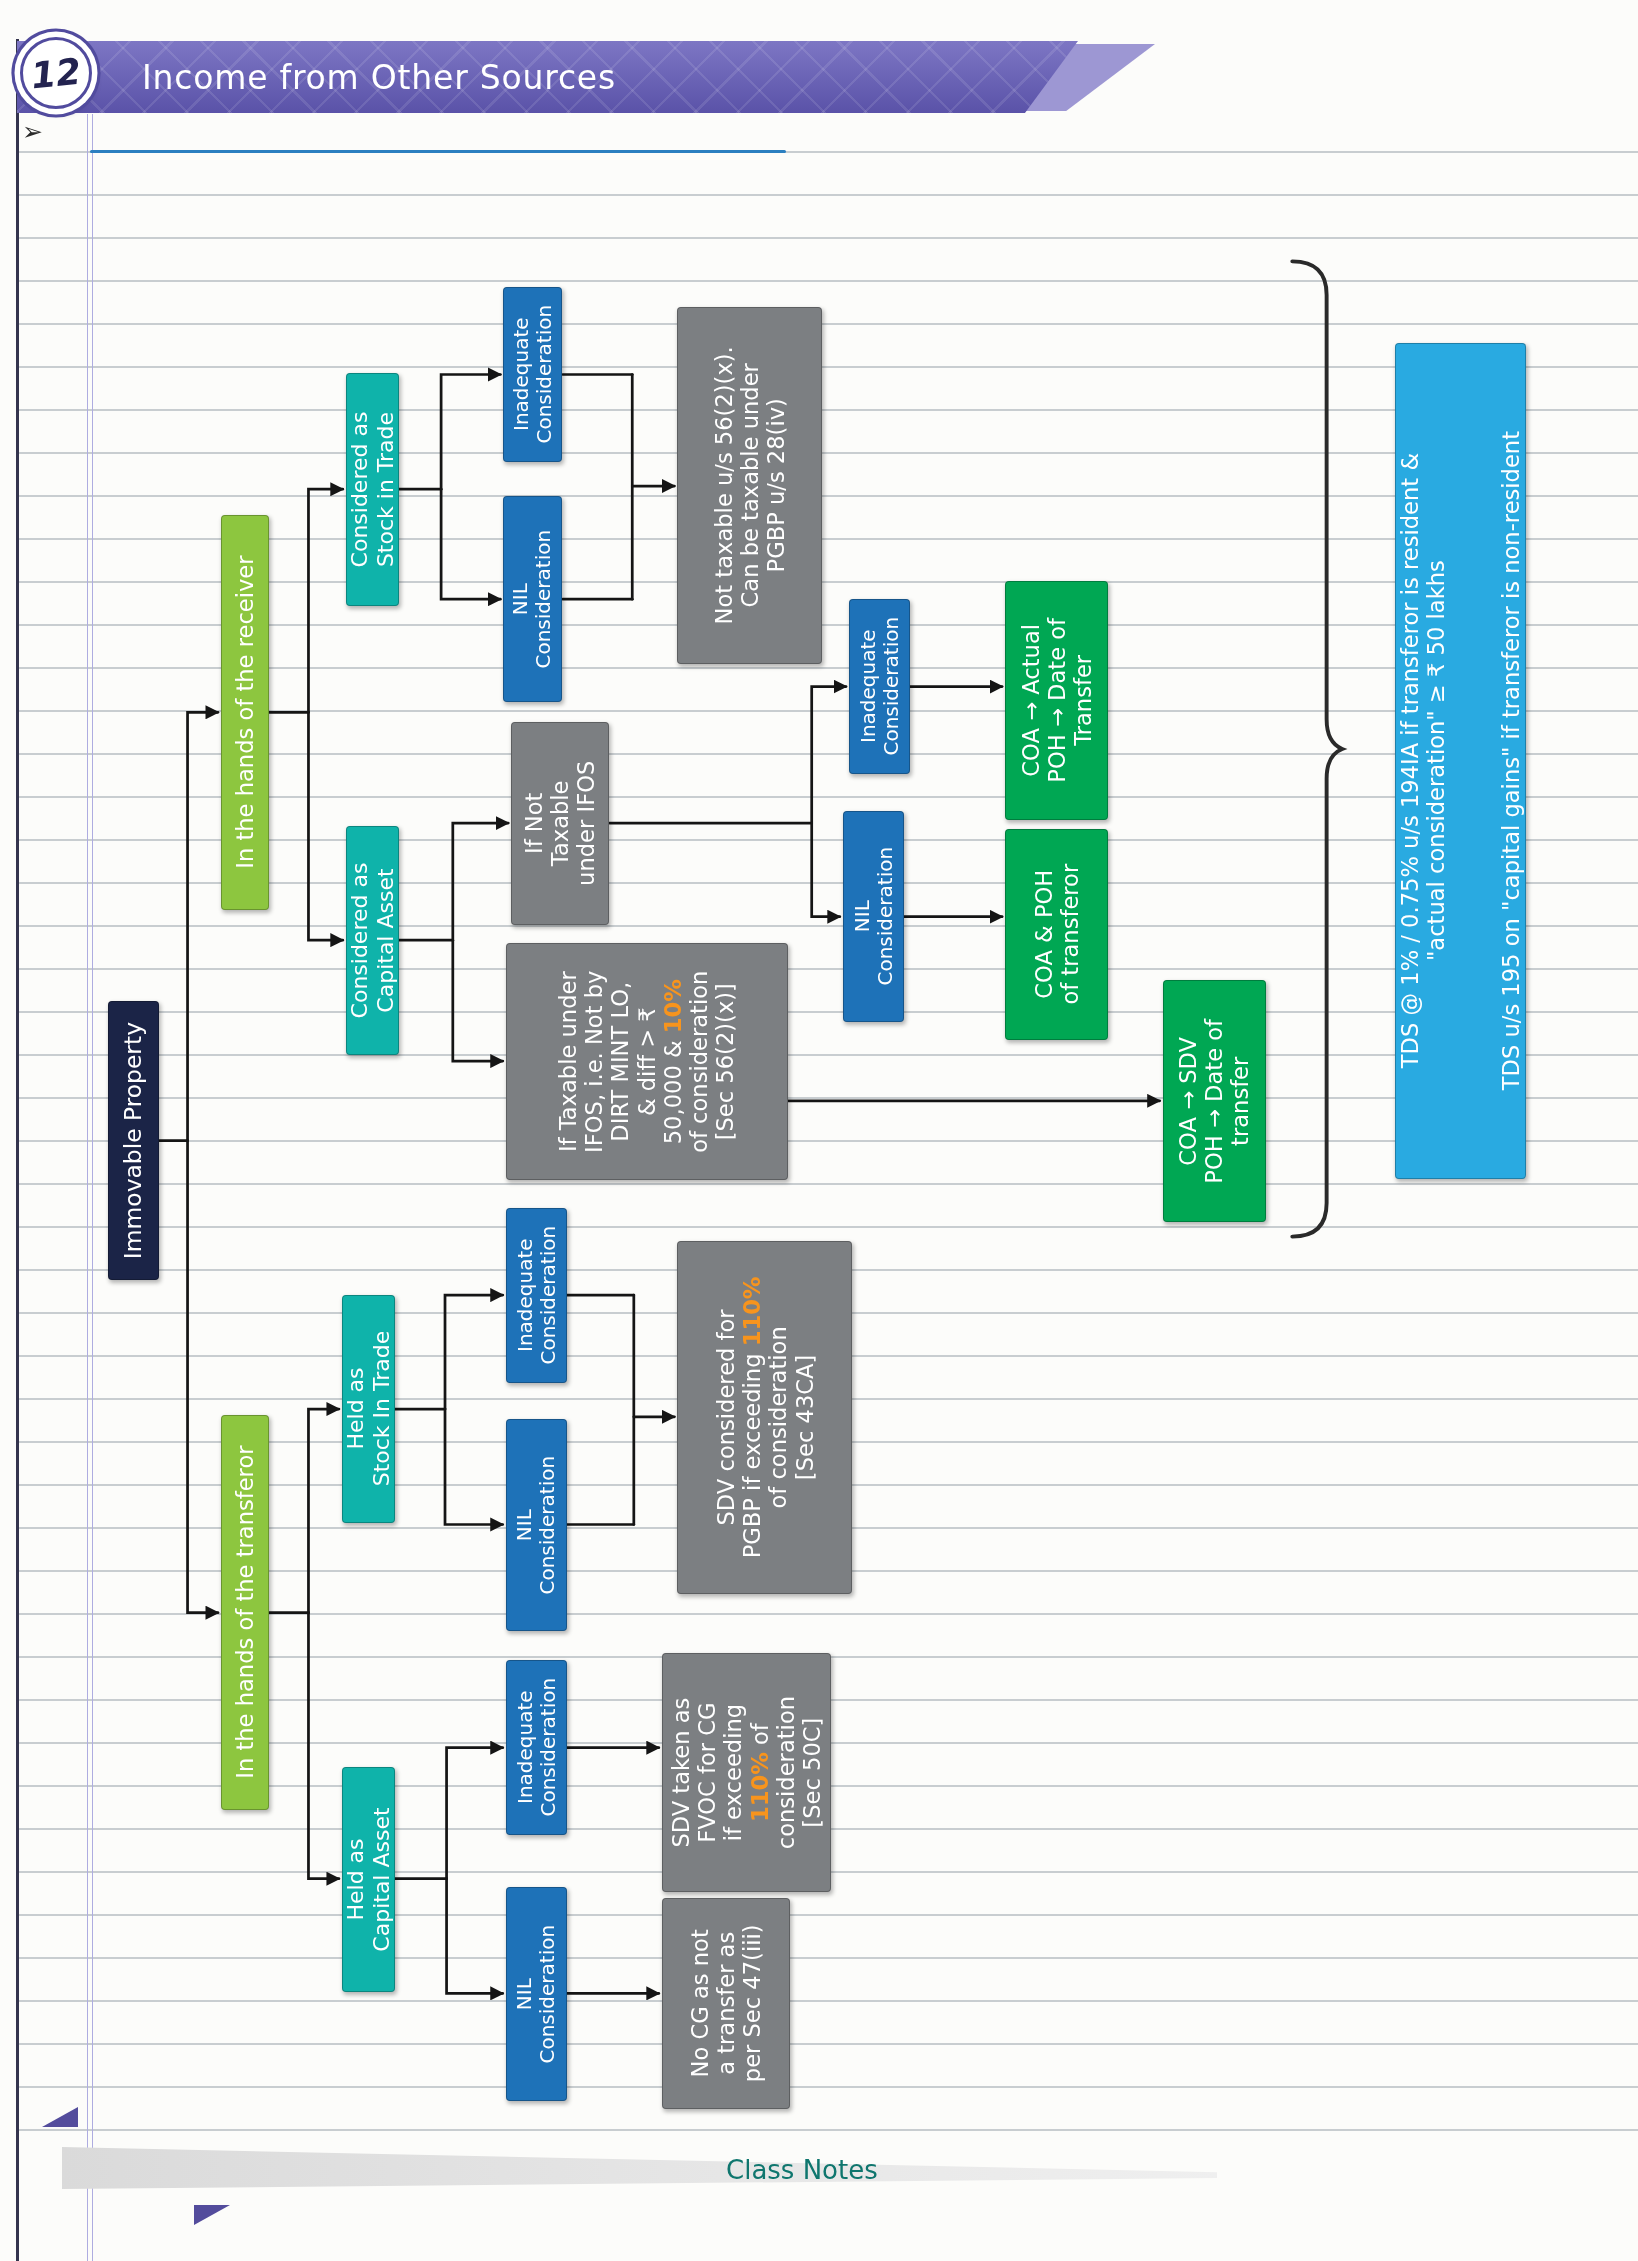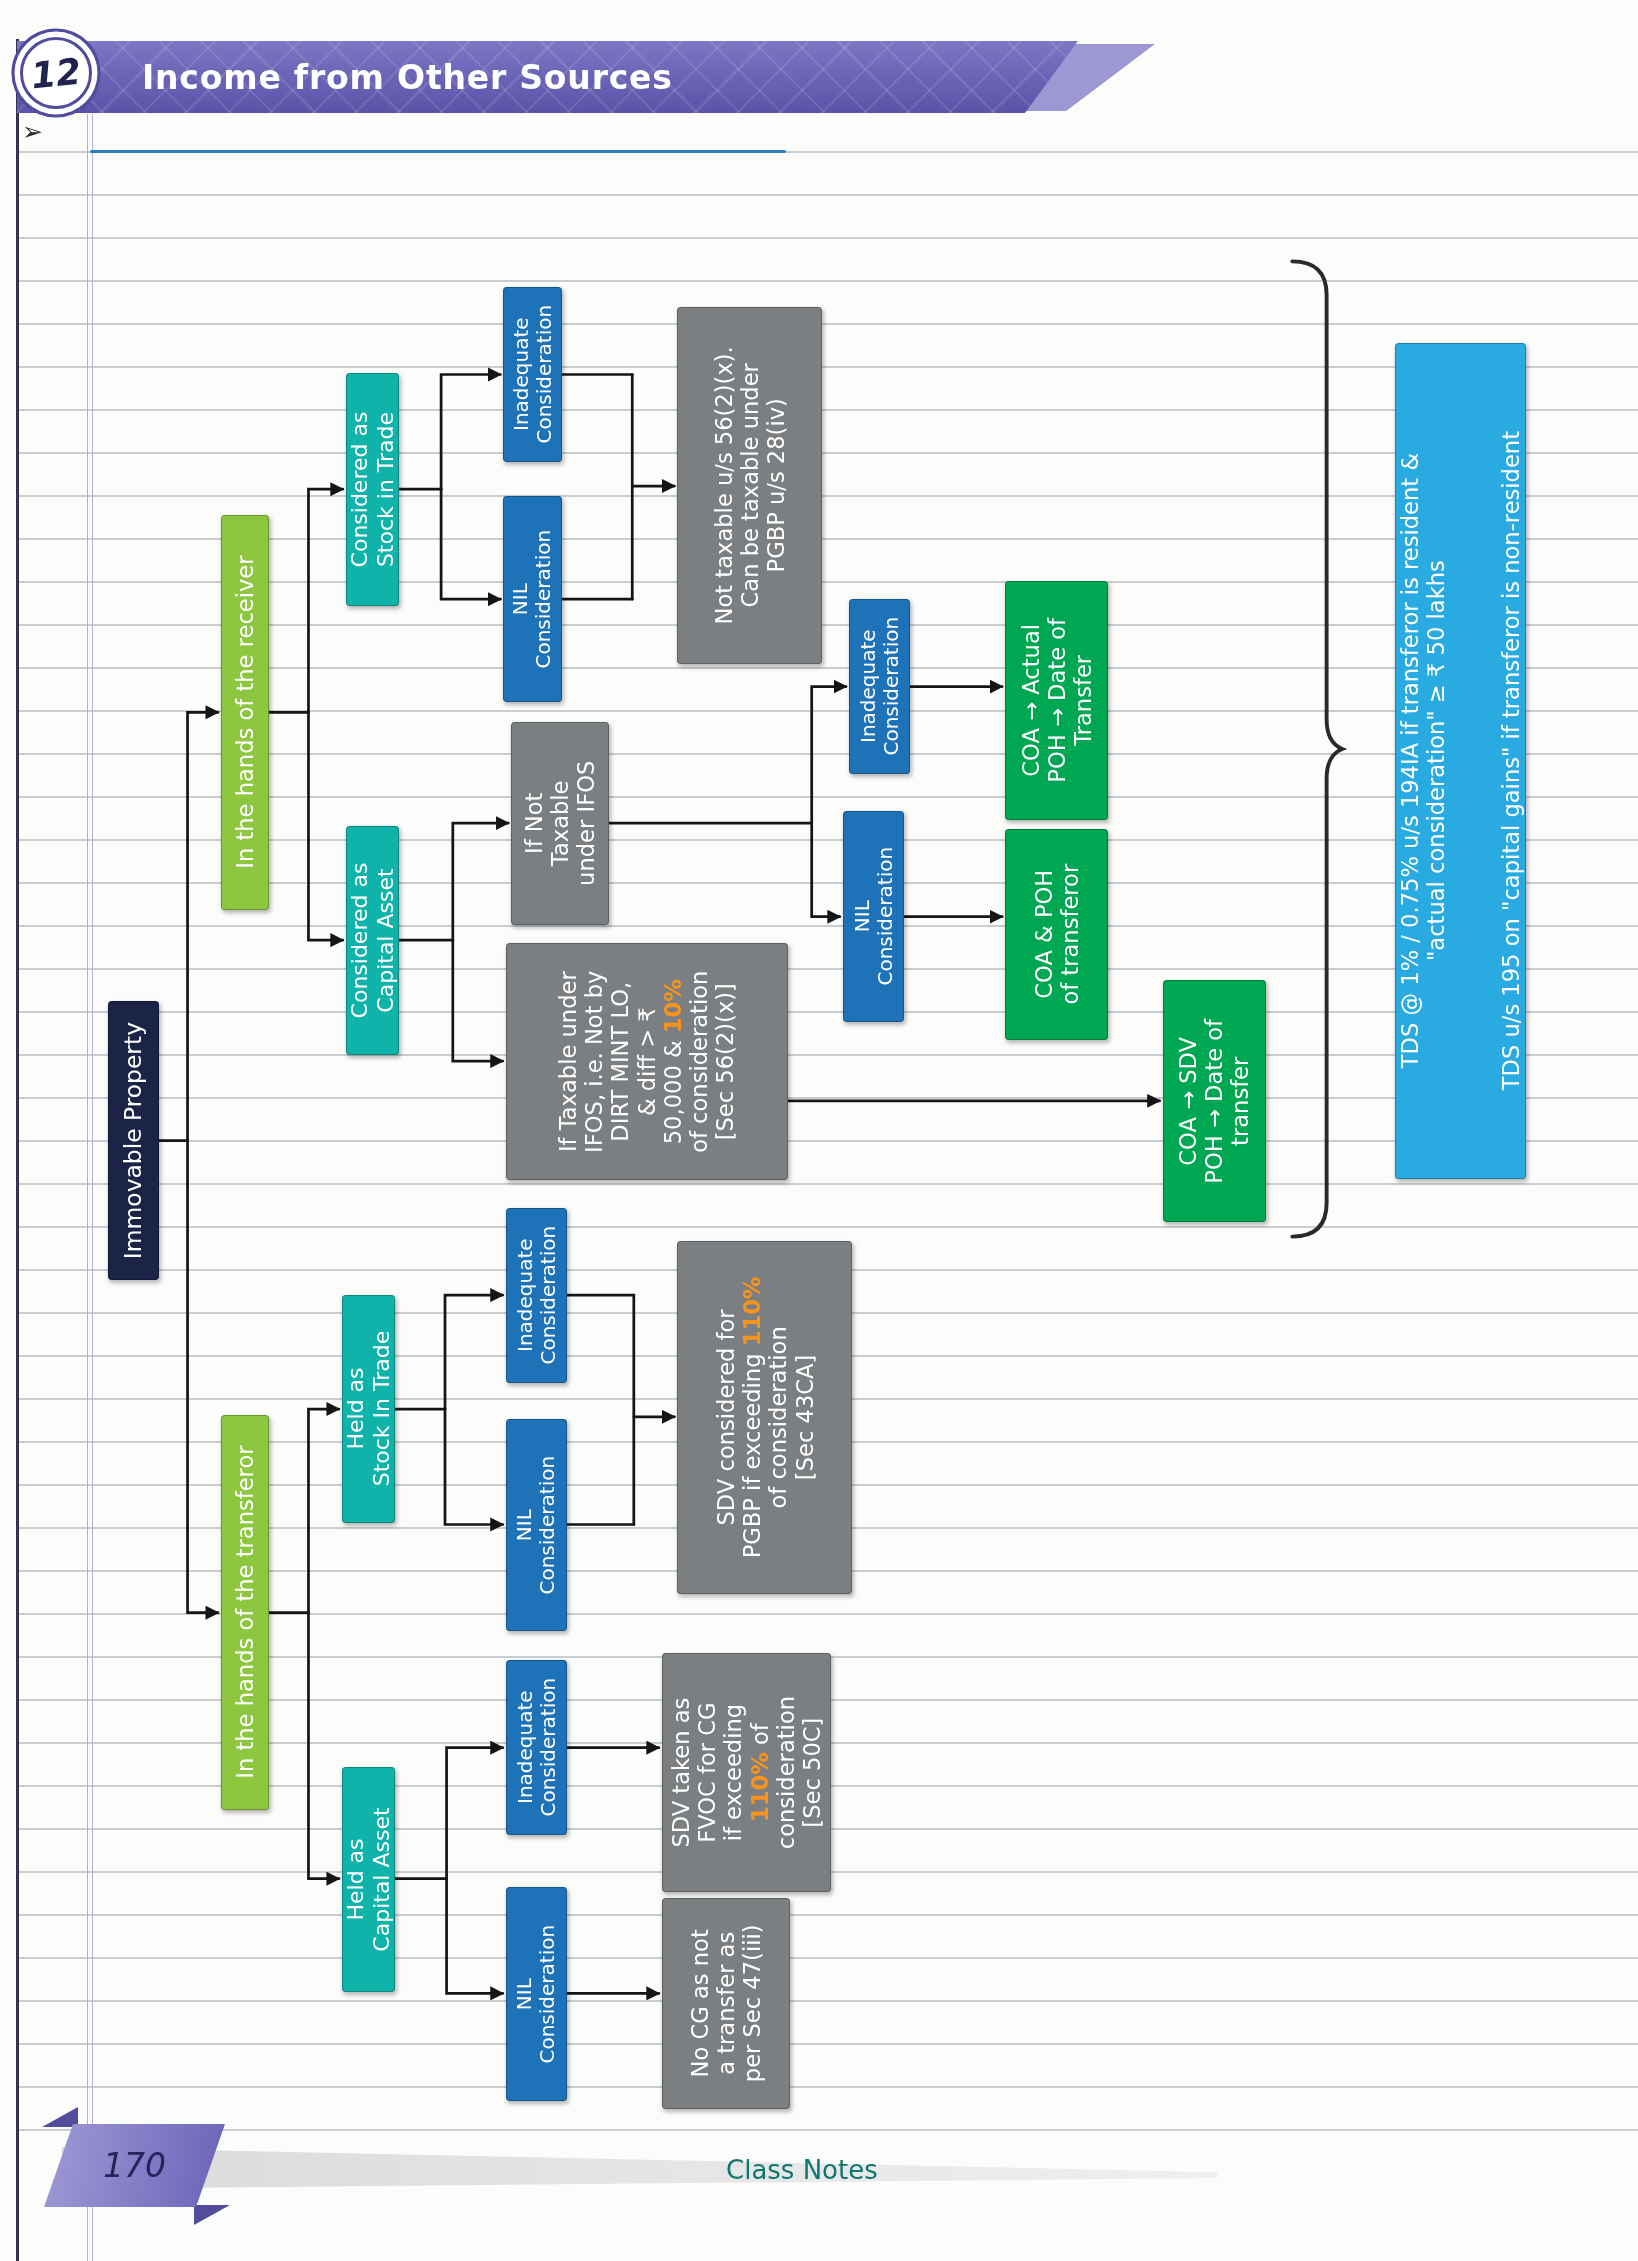--- a/index.html
+++ b/index.html
@@ -20,21 +20,21 @@
   
   .banner-tail { position:absolute; left:1007px; top:44px; width:148px; height:67px; z-index:3;
     background:#9d97d3; clip-path:polygon(0 0,100% 0,40% 100%,0 100%); }
   .banner { position:absolute; left:17px; top:41px; width:1061px; height:72px; z-index:4;
     background:
       repeating-linear-gradient(45deg, rgba(255,255,255,.10) 0 2.3px, transparent 2.3px 30px),
       repeating-linear-gradient(-45deg, rgba(255,255,255,.10) 0 2.3px, transparent 2.3px 30px),
       linear-gradient(180deg,#7d76c4,#5a52a8);
     clip-path:polygon(0 0,100% 0,95% 100%,0 100%);
     display:flex; align-items:center; box-shadow:0 3.1px 6.2px rgba(0,0,0,.25); }
-  .banner-title { margin-left:125px; color:#ffffff; font-size:33px; font-weight:700; letter-spacing:0.8px; }
+  .banner-title { margin-left:125px; color:#ffffff; font-size:33px; font-weight:400; letter-spacing:0.8px; }
   .chapter-badge { position:absolute; left:20px; top:37px; width:72px; height:72px; border-radius:50%; z-index:5;
     background:#ffffff; border:3.1px solid #514b9e;
     box-shadow:0 0 0 5.5px #ffffff, 0 0 0 8.6px #514b9e, 3.1px 3.9px 7.8px rgba(0,0,0,.3);
     display:flex; align-items:center; justify-content:center; }
   .chapter-badge span { font-size:36px; font-style:italic; font-weight:bold; color:#232350; transform:rotate(-6deg); }
 
   
   .bullet { position:absolute; left:22px; top:117px; font-size:25px; color:#2a2a2a; z-index:2; }
   .heading { position:absolute; left:117px; top:112px; font-size:29px; color:#2380c2; font-weight:500; z-index:2; letter-spacing:0.4px; }
   .heading-underline { position:absolute; left:90px; top:150px; width:696px; height:3.1px; background:#2b7fc0; border-radius:1.6px; z-index:2; }
@@ -277,19 +277,16 @@
     <span class="rot" style="width:819px">
       <span class="tds-line">TDS @ 1% / 0.75% u/s 194IA if transferor is resident &amp;
 "actual consideration" ≥ ₹ 50 lakhs</span>
       <span class="tds-line">TDS u/s 195 on "capital gains" if transferor is non-resident</span>
     </span>
   </div>
 
   <div class="wedge"></div>
   <div class="fold-top"></div>
   <div class="fold-bottom"></div>
-  <div class="ribbon">
-    <span>170</span>
-  </div>
   <div class="footer-label">Class Notes</div>
 
 </div>
 
 
 </body></html>

